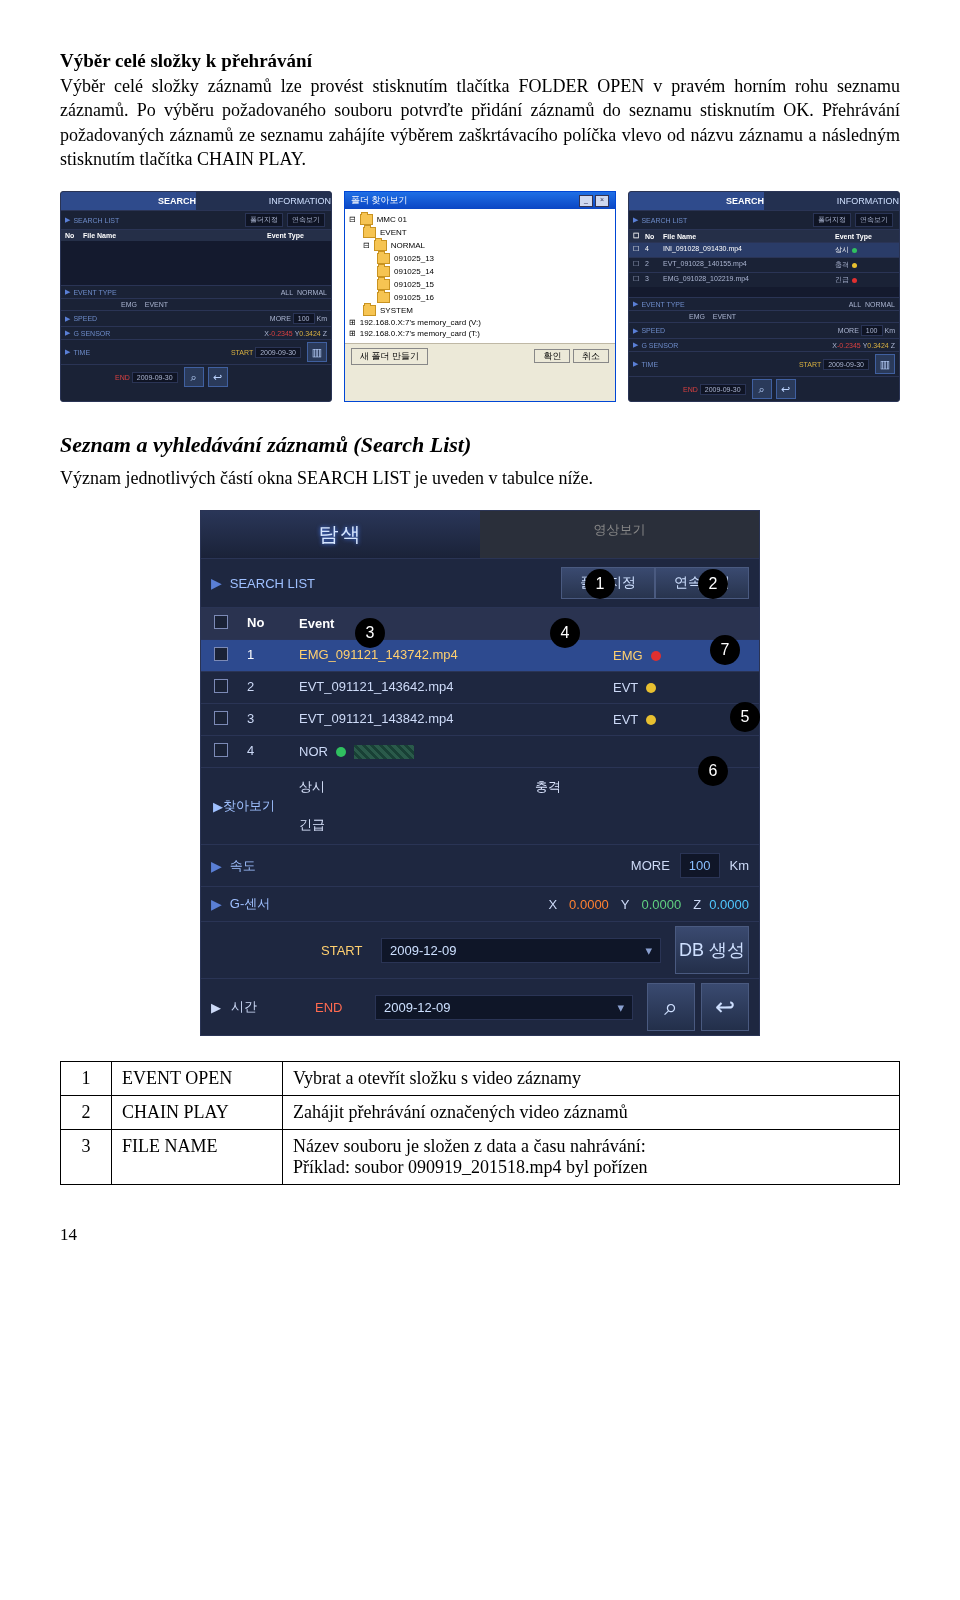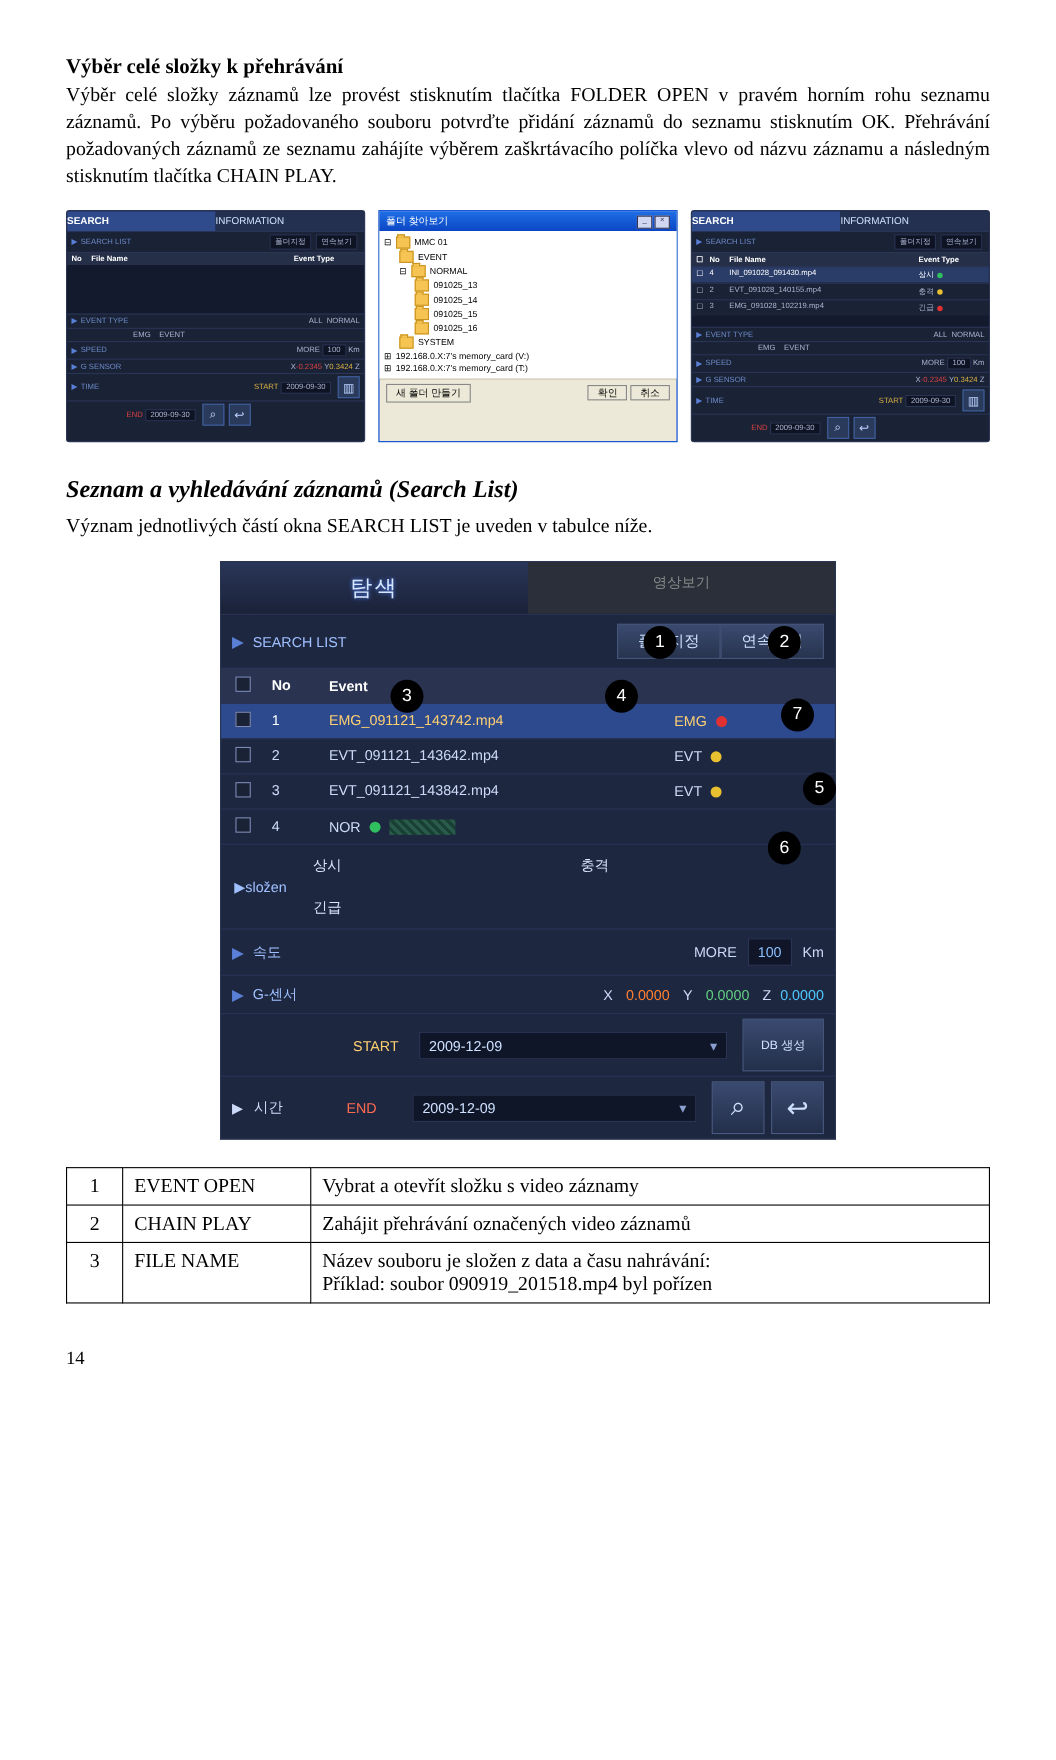--- a/index.html
+++ b/index.html
@@ -43,21 +43,21 @@
     border-radius: 3px;
     width: 270px;
     font-family: Arial, sans-serif;
     font-size: 8px;
     color: #aab4d0;
     overflow: hidden;
   }
   .tab-row { display:flex; }
   .tab {
     flex:1;
-    text-align:left;
+    text-align:right;
     padding:4px 0;
     background:#233050;
     color:#cfe0ff;
     font-size:9px;
   }
   .tab.active { background:#2f4b8c; color:#fff; font-weight:bold; }
   .mini-row {
     display:flex;
     align-items:center;
     border-top:1px solid #2a3455;
@@ -537,21 +537,21 @@
       <div class="c-evt">
           <span>NOR</span>
           <span class="bdot g"></span>
           <span class="hatch" style="width:60px;height:14px;display:inline-block"></span>
         </div>
     </div>
 
     <div class="bs-grid2">
       <div class="bs-collabel" style="grid-row:span 2">
           <span class="chevron">▶</span>
-          <span>složen</span>
+          <span>찾아보기</span>
         </div>
       <div class="bs-cell">상시</div>
       <div class="bs-cell">충격</div>
       <div class="bs-cell">긴급</div>
     </div>
 
     <div class="bs-row">
       <span class="chevron">▶</span>
       <span class="lbl">속도</span>
       <span style="margin-left:auto;margin-right:10px">MORE</span>
@@ -570,21 +570,21 @@
       <span class="color-cyan" style="margin-left:8px">0.0000</span>
     </div>
 
     <div class="bs-timerow">
       <div style="width:110px"></div>
       <span style="color:#ffd070;width:60px">START</span>
       <div class="datebox">
           <span>2009-12-09</span>
           <span class="caret">▾</span>
         </div>
-      <div class="sqbtn" style="width:72px;font-size:11px">DB 생성</div>
+      <div class="sqbtn" style="width:72px;font-size:18px">DB 생성</div>
     </div>
     <div class="bs-timerow">
       <div style="width:20px"><span class="chevron">▶</span></div>
       <span class="lbl" style="width:84px">시간</span>
       <span style="color:#ff6a50;width:60px">END</span>
       <div class="datebox">
           <span>2009-12-09</span>
           <span class="caret">▾</span>
         </div>
       <div class="sqbtn">

